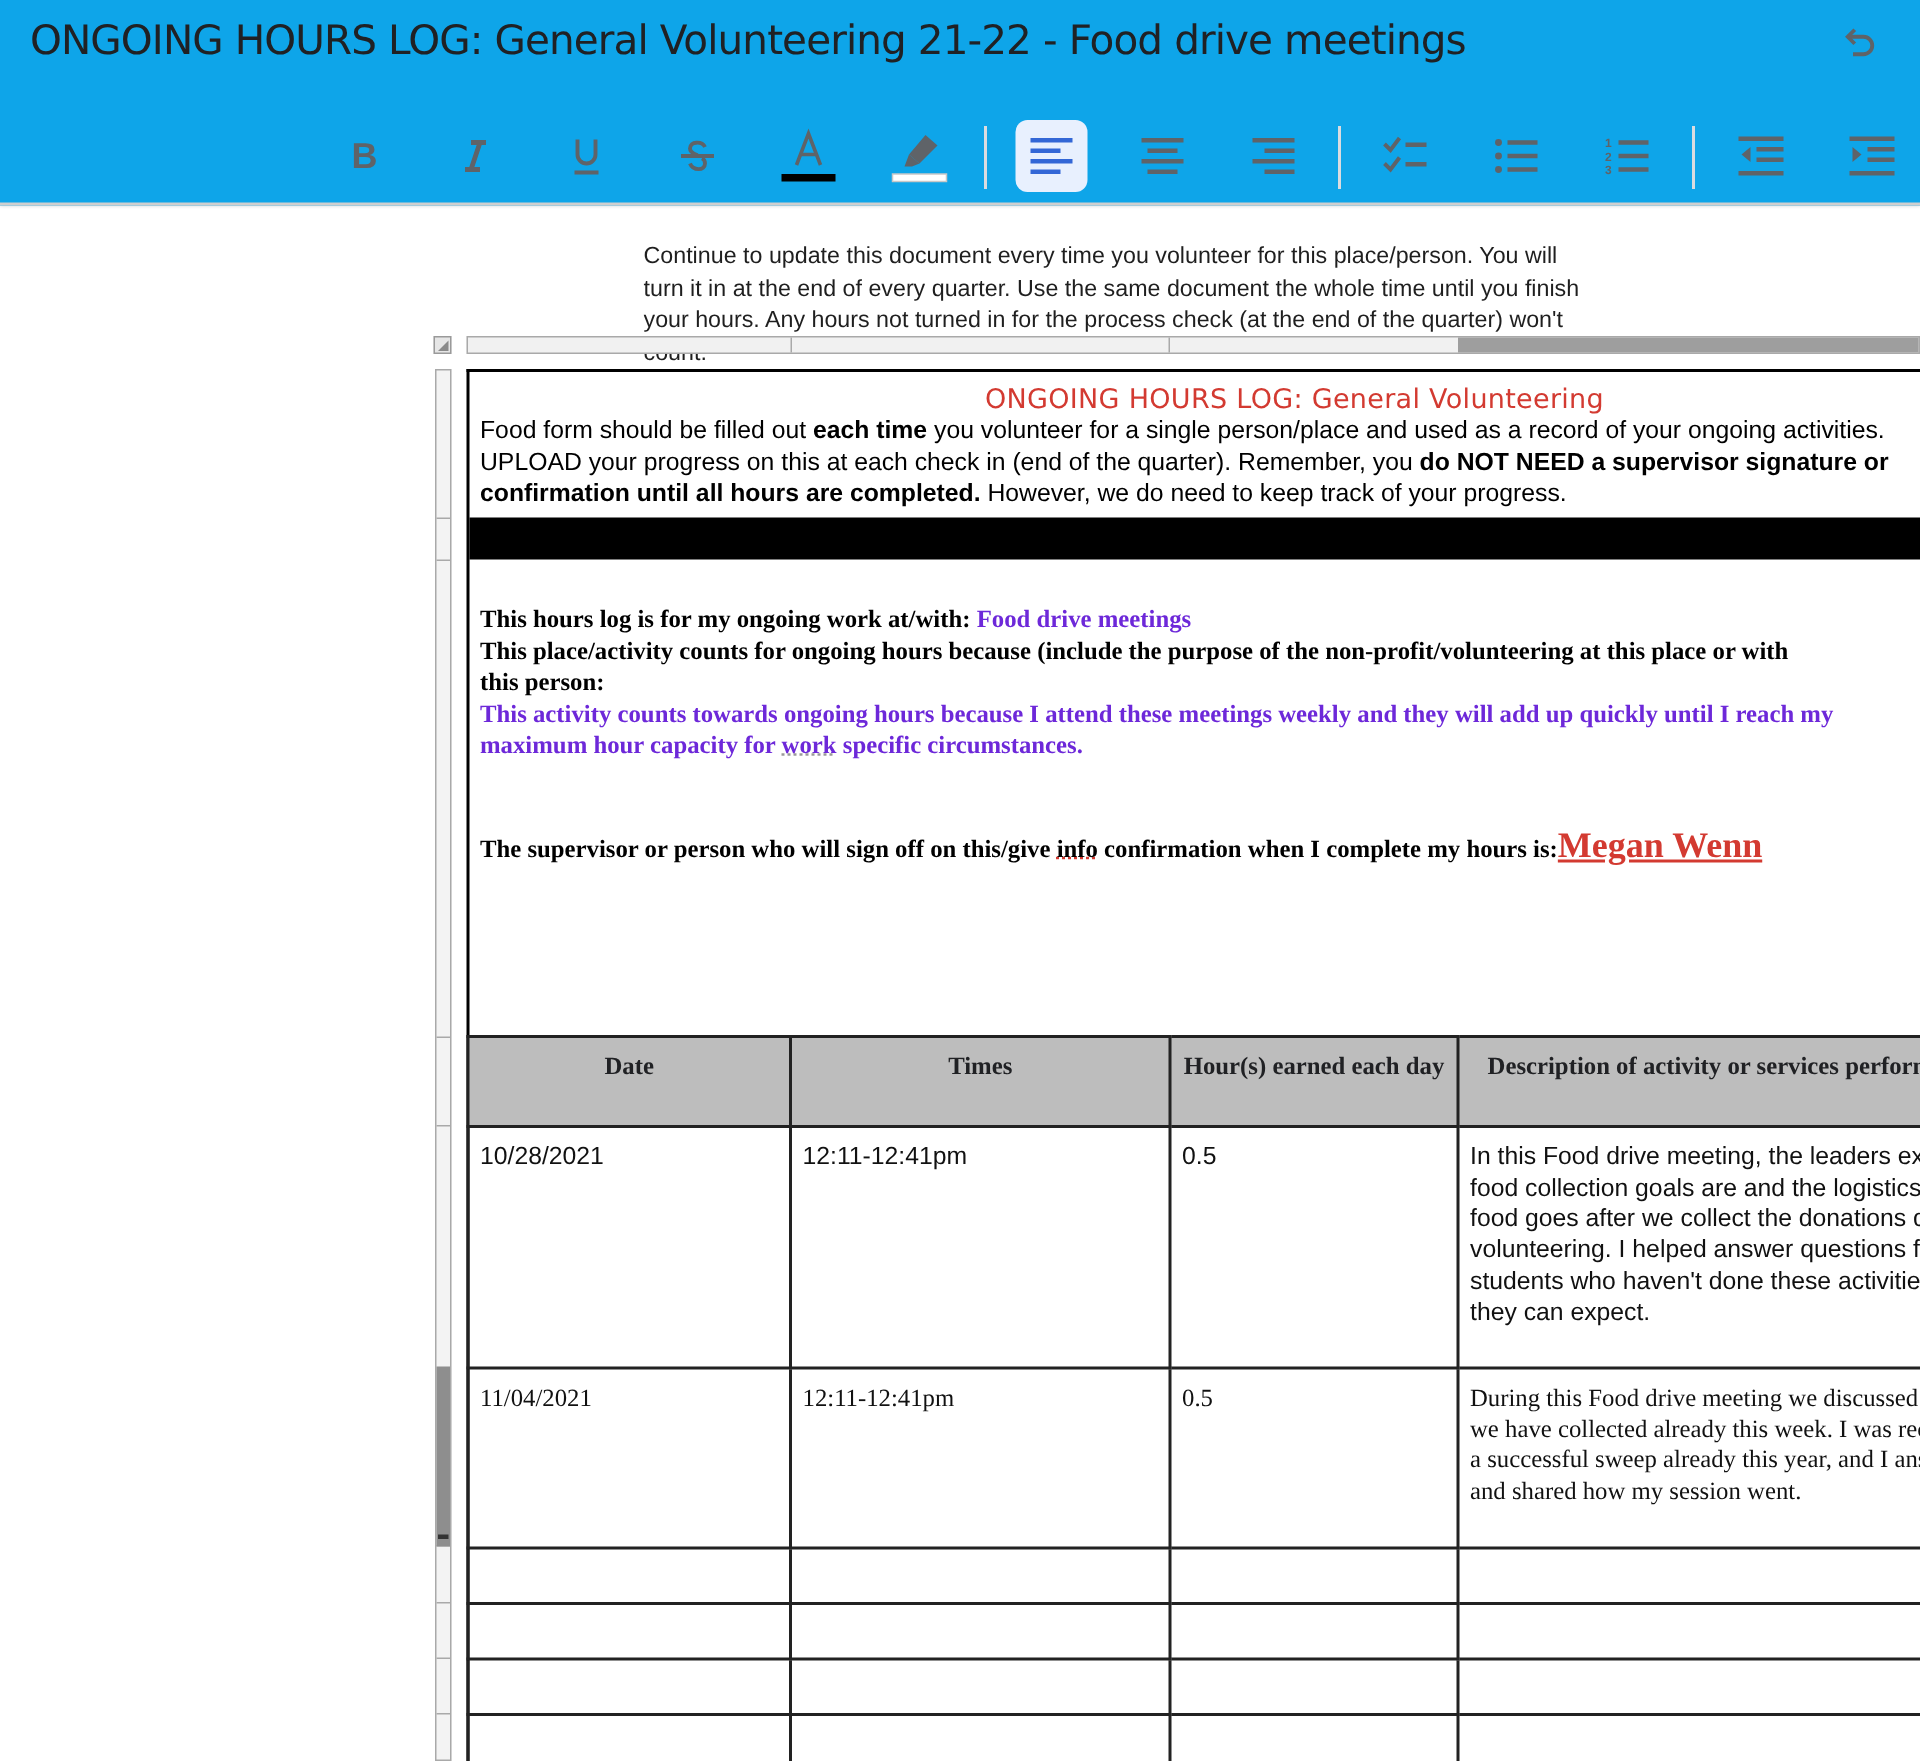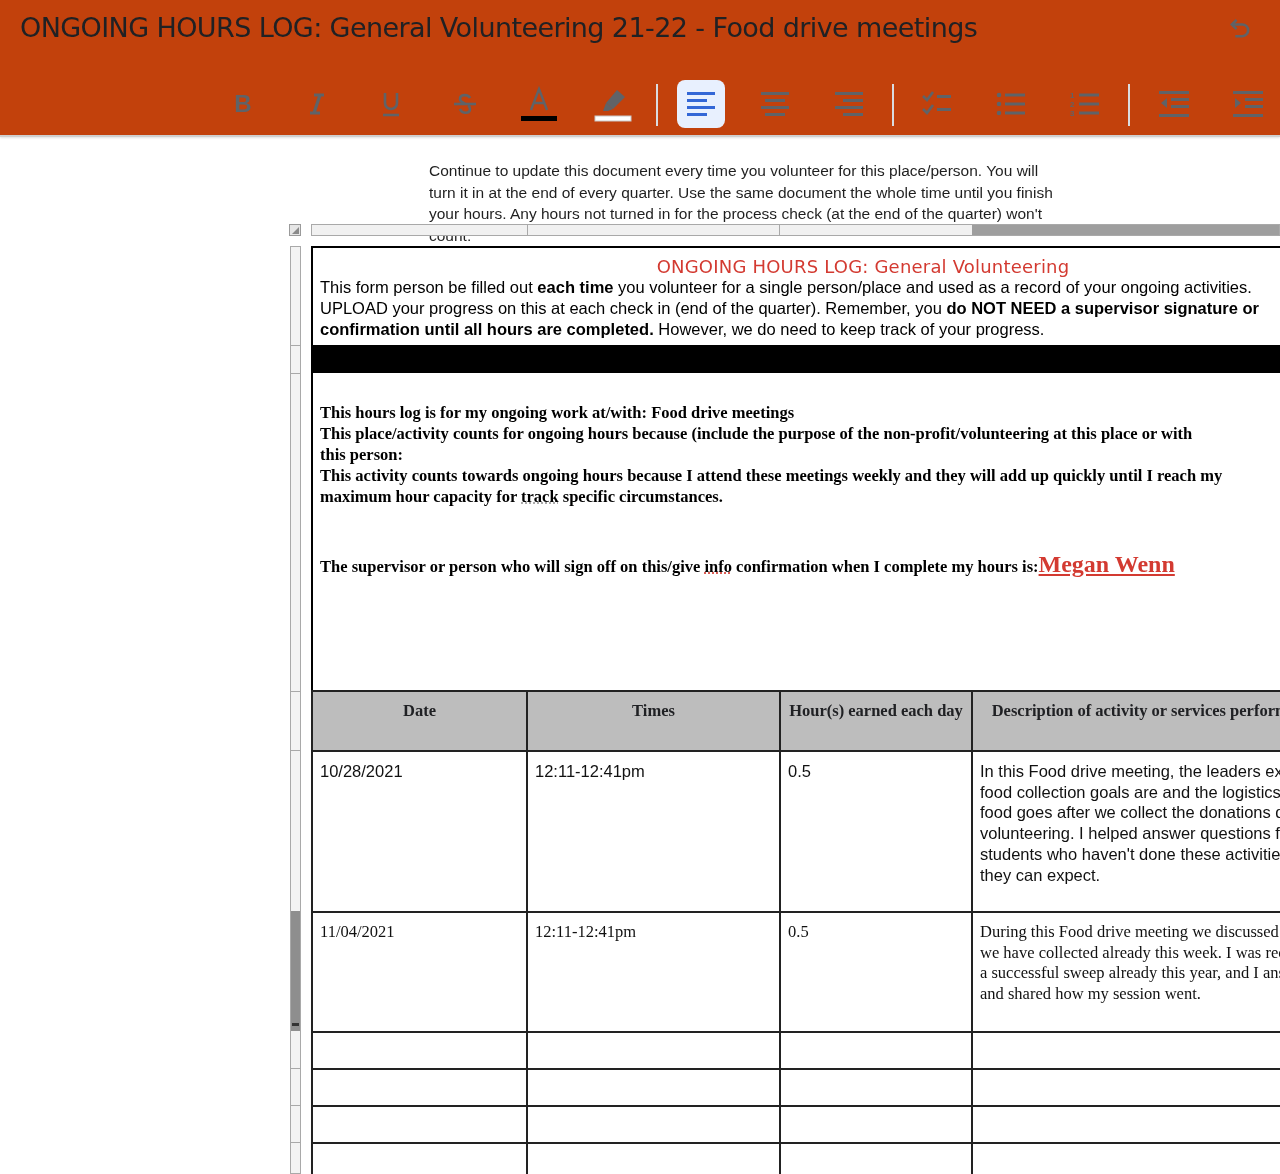--- a/index.html
+++ b/index.html
@@ -1,19 +1,19 @@
 <!DOCTYPE html>
 <html><head>
 <meta charset="utf-8">
 <style>
   * { box-sizing: border-box; margin: 0; padding: 0; }
   html, body { width: 1280px; height: 1174px; overflow: hidden; background: #fff; }
   body { font-family: "Liberation Sans", sans-serif; color: #202124; position: relative; }
 
-  .topbar { position: absolute; left: 0; top: 0; width: 1280px; height: 137px; background: #c2410c; border-bottom: 2px solid #cfcfcf; box-shadow: 0 1px 2px rgba(0,0,0,0.12); z-index: 5; }
+  .topbar { position: absolute; left: 0; top: 0; width: 1280px; height: 137px; background: #0ea5e9; border-bottom: 2px solid #cfcfcf; box-shadow: 0 1px 2px rgba(0,0,0,0.12); z-index: 5; }
   .doc-title { position: absolute; left: 20px; top: 12px; font-size: 27px; color: #202124; white-space: nowrap; font-family: "DejaVu Sans", sans-serif; letter-spacing: -0.6px; }
   .undo { position: absolute; left: 1224px; top: 12px; width: 32px; height: 32px; display: flex; align-items: center; justify-content: center; cursor: pointer; }
   .toolbar { position: absolute; left: 0; top: 78px; height: 54px; width: 1280px; }
   .tb { position: absolute; top: 2px; width: 48px; height: 48px; display: flex; align-items: center; justify-content: center; border-radius: 8px; cursor: pointer; }
   .tb.active { background: #e8f0fe; }
   .tb svg { display: block; }
   .sep { position: absolute; top: 6px; width: 2px; height: 42px; background: #dadce0; }
 
   .canvas { position: absolute; left: 0; top: 139px; width: 1280px; height: 1035px; background: #fff; }
 
@@ -30,21 +30,21 @@
   .vruler .shade { position: absolute; left: 0; width: 9px; top: 664px; height: 120px; background: #8e8e8e; }
   .vruler .mark { position: absolute; left: 1px; width: 7px; height: 3px; top: 776px; background: #333; }
 
   .page { position: absolute; left: 311px; top: 246px; width: 990px; height: 940px; border-left: 2px solid #000; border-top: 2px solid #000; background: #fff; }
 
   .form-title { position: absolute; left: 0; top: 8px; width: 1100px; text-align: center; color: #d33a31; font-size: 18px; font-family: "DejaVu Sans", sans-serif; letter-spacing: 0.2px; }
   .form-intro { position: absolute; left: 7px; top: 29px; width: 1100px; font-size: 16.5px; line-height: 21px; color: #000; white-space: nowrap; }
   .blackbar { position: absolute; left: 0; top: 97px; width: 990px; height: 28px; background: #000; }
 
   .serif { font-family: "Liberation Serif", serif; font-weight: bold; font-size: 16.5px; color: #000; line-height: 21px; white-space: nowrap; position: absolute; left: 7px; }
-  .red { color: #000000; }
+  .red { color: #6d28d9; }
   .spell { text-decoration: underline dotted #d33a31; }
   .spell-grey { text-decoration: underline dotted #999; }
   .bigred { font-size: 24px; color: #d33a31; text-decoration: underline; }
 
   table.log { position: absolute; left: -2px; top: 442px; border-collapse: collapse; table-layout: fixed; width: 1100px; }
   table.log th, table.log td { border: 2px solid #222; vertical-align: top; }
   table.log th { background: #bdbdbd; font-family: "Liberation Serif", serif; font-weight: bold; font-size: 16.5px; line-height: 20px; text-align: center; padding: 9px 6px 21px; height: 60px; }
   table.log td { font-size: 16.5px; line-height: 20.7px; padding: 9px 7px 6px; color: #111; }
   table.log td.desc { white-space: normal; overflow: hidden; }
   .r1 td { height: 161px; }
@@ -207,34 +207,34 @@
   <div class="tick" style="top:821px"></div>
   <div class="tick" style="top:858px"></div>
   <div class="tick" style="top:895px"></div>
   <div class="shade"></div>
   <div class="mark"></div>
 </div>
 
 <div class="page">
   <div class="form-title">ONGOING HOURS LOG: General Volunteering</div>
   <div class="form-intro">
-    <div><span>This form person be filled out </span><b>each time</b><span> you volunteer for a single person/place and used as a record of your ongoing activities.</span></div>
+    <div><span>Food form should be filled out </span><b>each time</b><span> you volunteer for a single person/place and used as a record of your ongoing activities.</span></div>
     <div><span>UPLOAD your progress on this at each check in (end of the quarter). Remember, you </span><b>do NOT NEED a supervisor signature or</b></div>
     <div><b>confirmation until all hours are completed.</b><span> However, we do need to keep track of your progress.</span></div>
   </div>
   <div class="blackbar"></div>
 
   <div class="serif" style="top:154px">
     <span>This hours log is for my ongoing work at/with: </span><span class="red">Food drive meetings</span>
   </div>
   <div class="serif" style="top:175px">This place/activity counts for ongoing hours because (include the purpose of the non-profit/volunteering at this place or with</div>
   <div class="serif" style="top:196px">this person:</div>
   <div class="serif red" style="top:217px">This activity counts towards ongoing hours because I attend these meetings weekly and they will add up quickly until I reach my</div>
   <div class="serif red" style="top:238px">
-    <span>maximum hour capacity for </span><span class="spell-grey">track</span><span> specific circumstances.</span>
+    <span>maximum hour capacity for </span><span class="spell-grey">work</span><span> specific circumstances.</span>
   </div>
 
   <div class="serif" style="top:306px">
     <span>The supervisor or person who will sign off on this/give </span><span class="spell">info</span><span> confirmation when I complete my hours is:</span><span class="bigred">Megan Wenn</span>
   </div>
 
   <table class="log">
     <colgroup>
         <col style="width:215px">
         <col style="width:253px">

